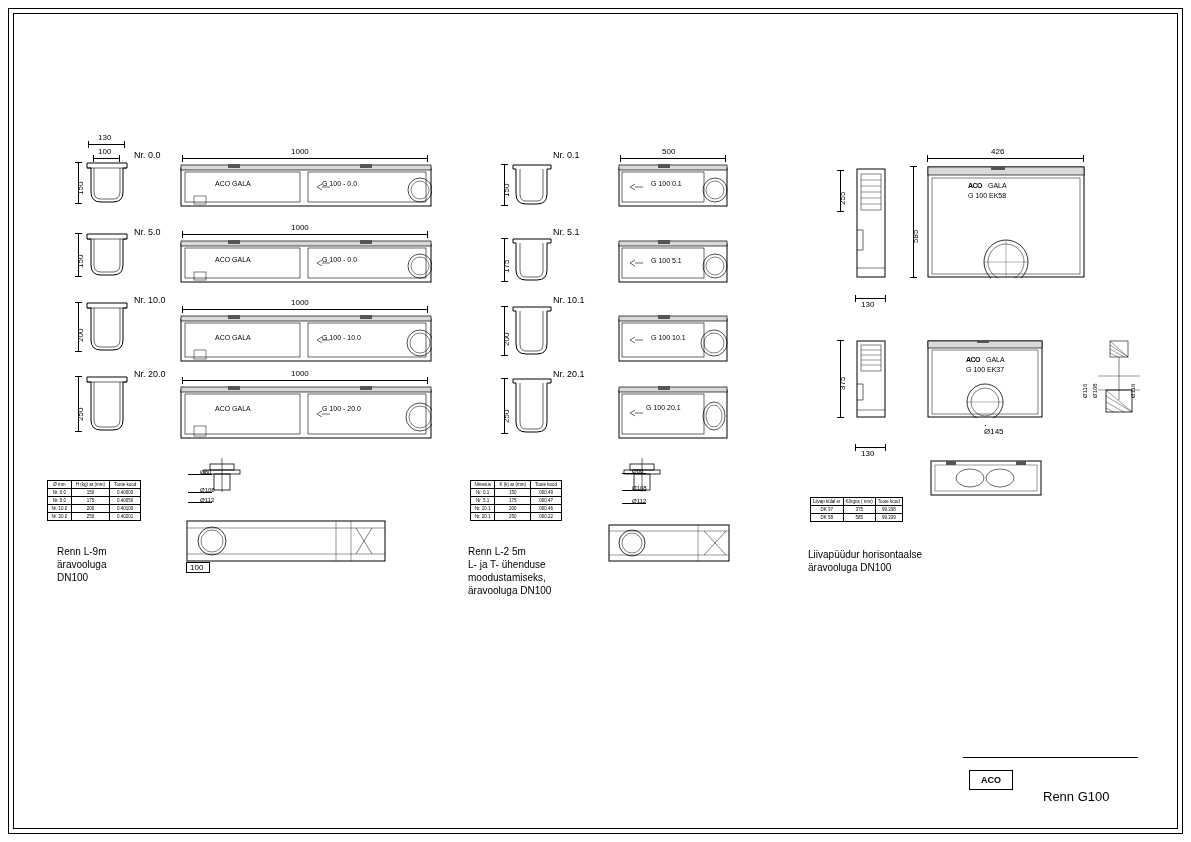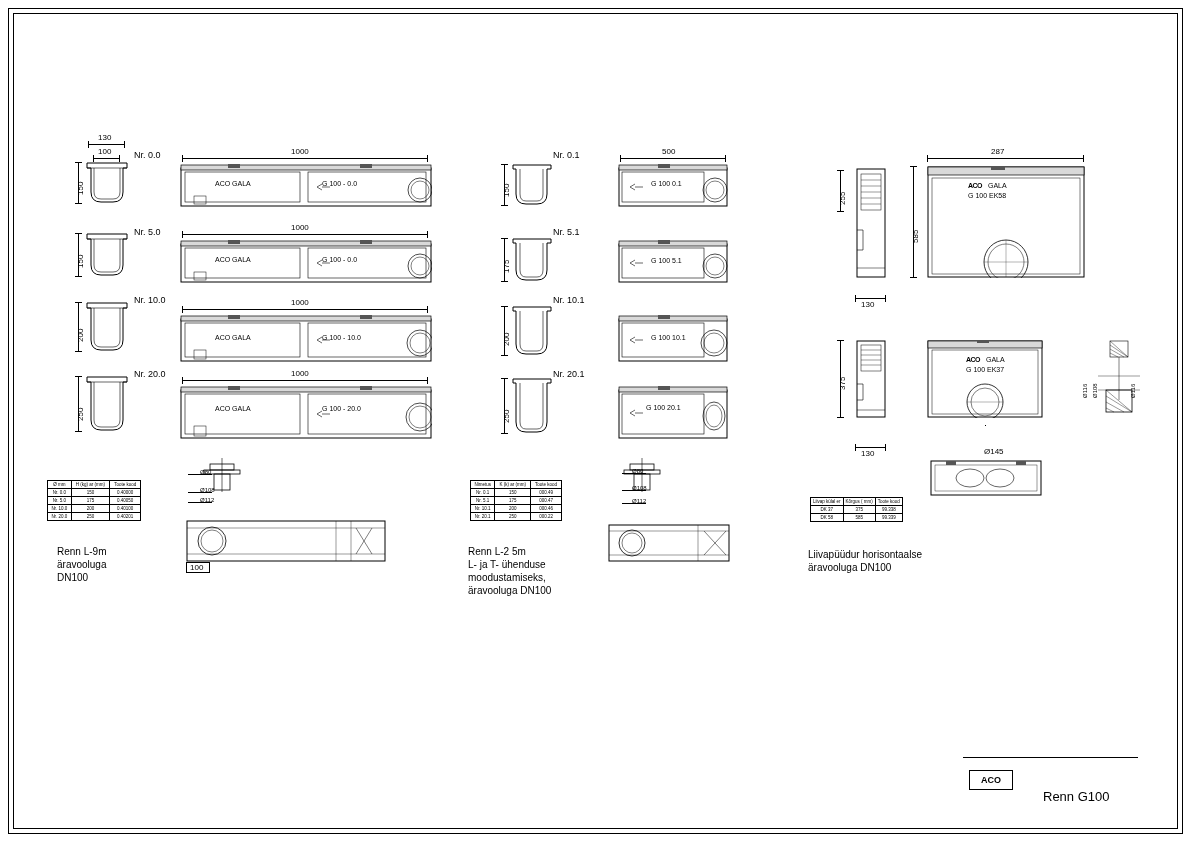--- a/index.html
+++ b/index.html
@@ -403,21 +403,21 @@
     <div class="lbl rot" style="left:838px;top:205px;">255</div>
 
     <div class="ln hl" style="left:855px;top:298px;width:30px;"></div>
     <div class="ln vl" style="left:855px;top:295px;height:7px;"></div>
     <div class="ln vl" style="left:885px;top:295px;height:7px;"></div>
     <div class="lbl" style="left:861px;top:300px;">130</div>
 
     <div class="ln hl" style="left:927px;top:158px;width:156px;"></div>
     <div class="ln vl" style="left:927px;top:155px;height:7px;"></div>
     <div class="ln vl" style="left:1083px;top:155px;height:7px;"></div>
-    <div class="lbl" style="left:991px;top:147px;">287</div>
+    <div class="lbl" style="left:991px;top:147px;">426</div>
 
     <svg class="abs" style="left:927px;top:166px;" width="158" height="112">
       <rect x="1" y="1" width="156" height="110" fill="none" stroke="#000" stroke-width="1"></rect>
       <rect x="1" y="1" width="156" height="8" fill="#d9d9d9" stroke="#000" stroke-width="0.7"></rect>
       <rect x="5" y="12" width="148" height="96" fill="none" stroke="#000" stroke-width="0.5"></rect>
       <circle cx="79" cy="96" r="22" fill="none" stroke="#000" stroke-width="0.8"></circle>
       <circle cx="79" cy="96" r="18" fill="none" stroke="#000" stroke-width="0.5"></circle>
       <line x1="57" y1="96" x2="101" y2="96" stroke="#000" stroke-width="0.3"></line>
       <line x1="79" y1="74" x2="79" y2="111" stroke="#000" stroke-width="0.3"></line>
       <rect x="64" y="0" width="14" height="4" fill="#555"></rect>
@@ -458,21 +458,21 @@
       <circle cx="58" cy="62" r="18" fill="none" stroke="#000" stroke-width="0.8"></circle>
       <circle cx="58" cy="62" r="14" fill="none" stroke="#000" stroke-width="0.5"></circle>
       <line x1="40" y1="62" x2="76" y2="62" stroke="#000" stroke-width="0.3"></line>
       <rect x="50" y="0" width="12" height="3" fill="#555"></rect>
     </svg>
     <div class="lbl7 aco" style="left:966px;top:356px;">ACO</div>
     <div class="lbl7" style="left:986px;top:356px;">GALA</div>
     <div class="lbl7" style="left:966px;top:366px;">G 100   EK37</div>
 
     <div class="ln hl" style="left:985px;top:425px;width:1px;height:1px;"></div>
-    <div class="lbl" style="left:984px;top:427px;margin-top:20px;">Ø145</div>
+    <div class="lbl" style="left:984px;top:427px;">Ø145</div>
 
     <svg class="abs" style="left:1088px;top:340px;" width="62" height="78">
       <rect x="22" y="1" width="18" height="16" fill="none" stroke="#000" stroke-width="0.6"></rect>
       <path d="M22,1 l18,16 M22,5 l18,12 M22,9 l14,8 M22,13 l8,4" stroke="#000" stroke-width="0.4"></path>
       <line x1="31" y1="17" x2="31" y2="60" stroke="#000" stroke-width="0.5"></line>
       <rect x="18" y="50" width="26" height="22" fill="none" stroke="#000" stroke-width="0.8"></rect>
       <path d="M18,50 l26,22 M18,56 l26,16 M18,62 l18,10 M18,68 l8,4" stroke="#000" stroke-width="0.4"></path>
       <line x1="10" y1="36" x2="52" y2="36" stroke="#000" stroke-width="0.4"></line>
       <line x1="10" y1="50" x2="52" y2="50" stroke="#000" stroke-width="0.4"></line>
     </svg>

